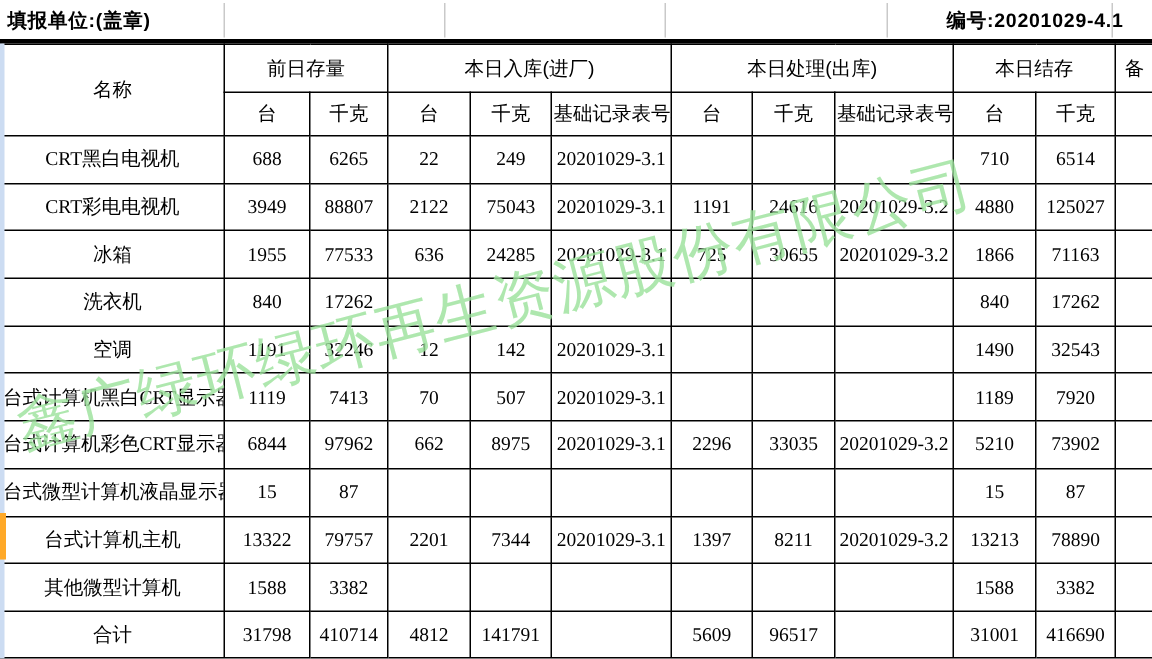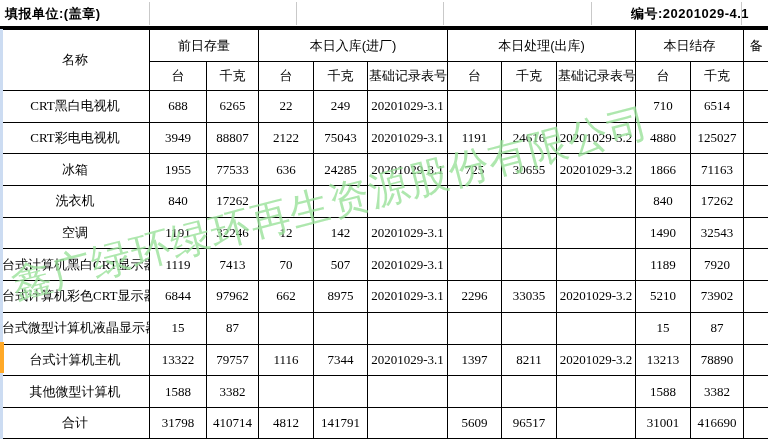--- a/index.html
+++ b/index.html
@@ -205,21 +205,21 @@
           <td></td>
           <td class="code"></td>
           <td>15</td>
           <td>87</td>
           <td></td>
         </tr>
         <tr>
           <td class="name">台式计算机主机</td>
           <td>13322</td>
           <td>79757</td>
-          <td>1116</td>
+          <td>2201</td>
           <td>7344</td>
           <td class="code">20201029-3.1</td>
           <td>1397</td>
           <td>8211</td>
           <td class="code">20201029-3.2</td>
           <td>13213</td>
           <td>78890</td>
           <td></td>
         </tr>
         <tr>

